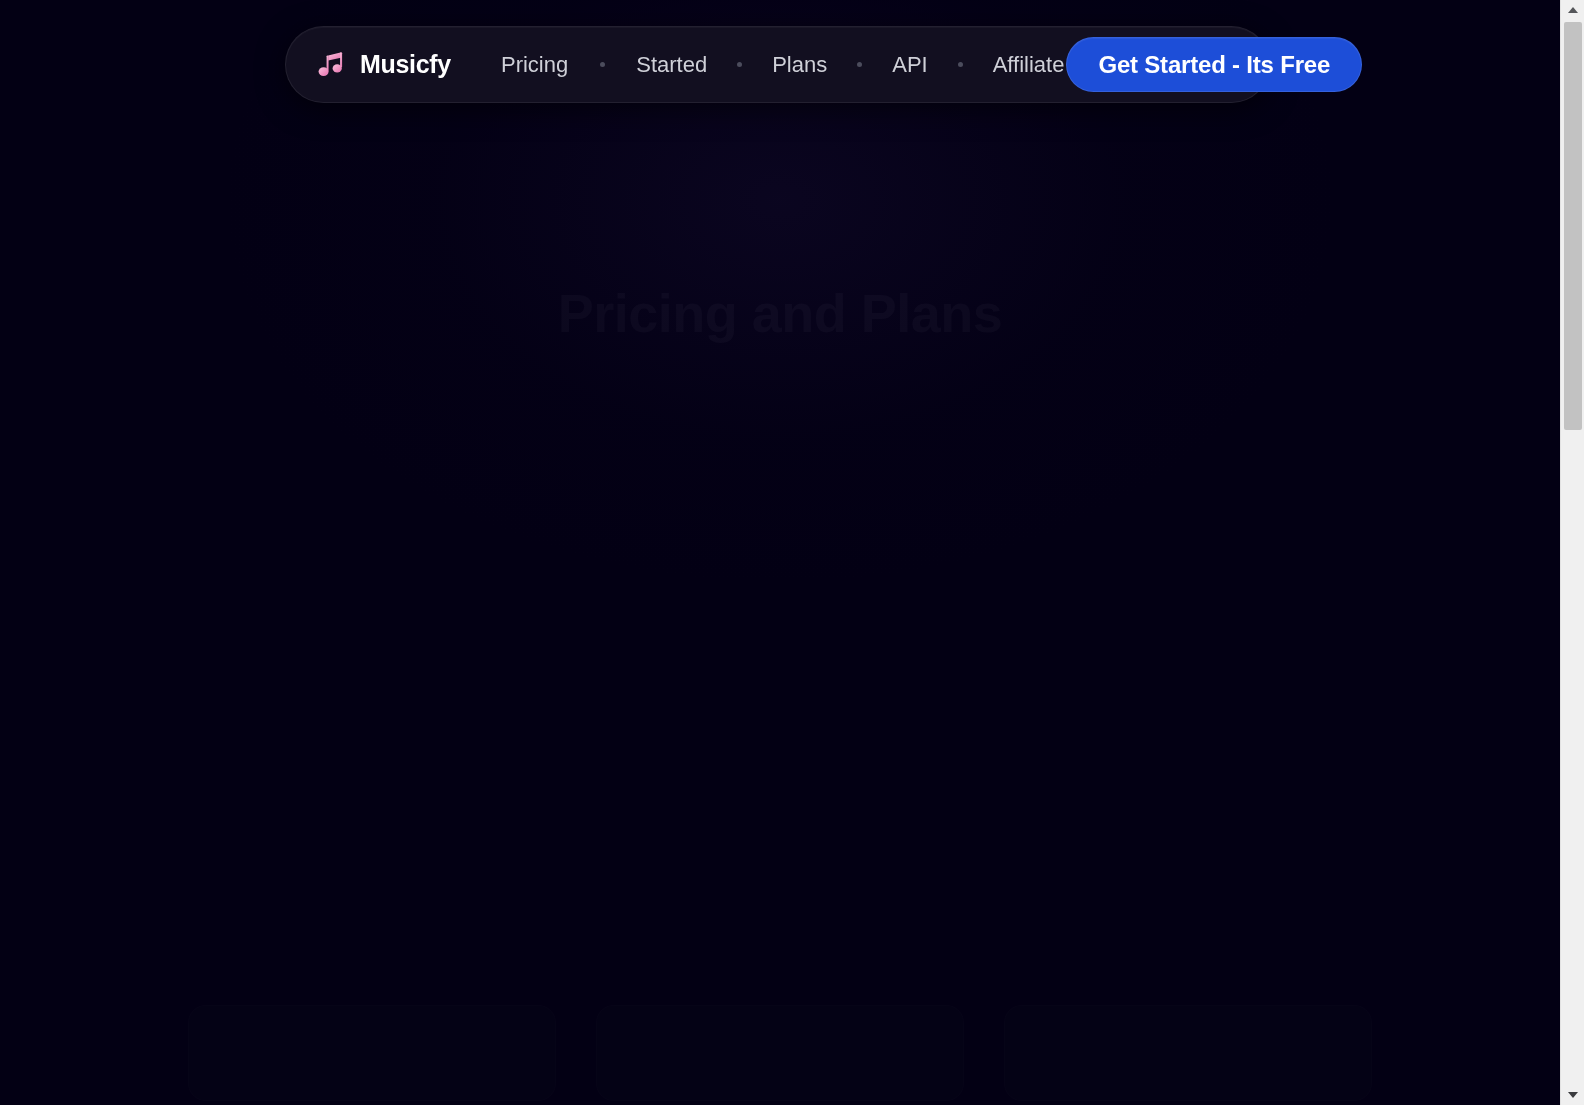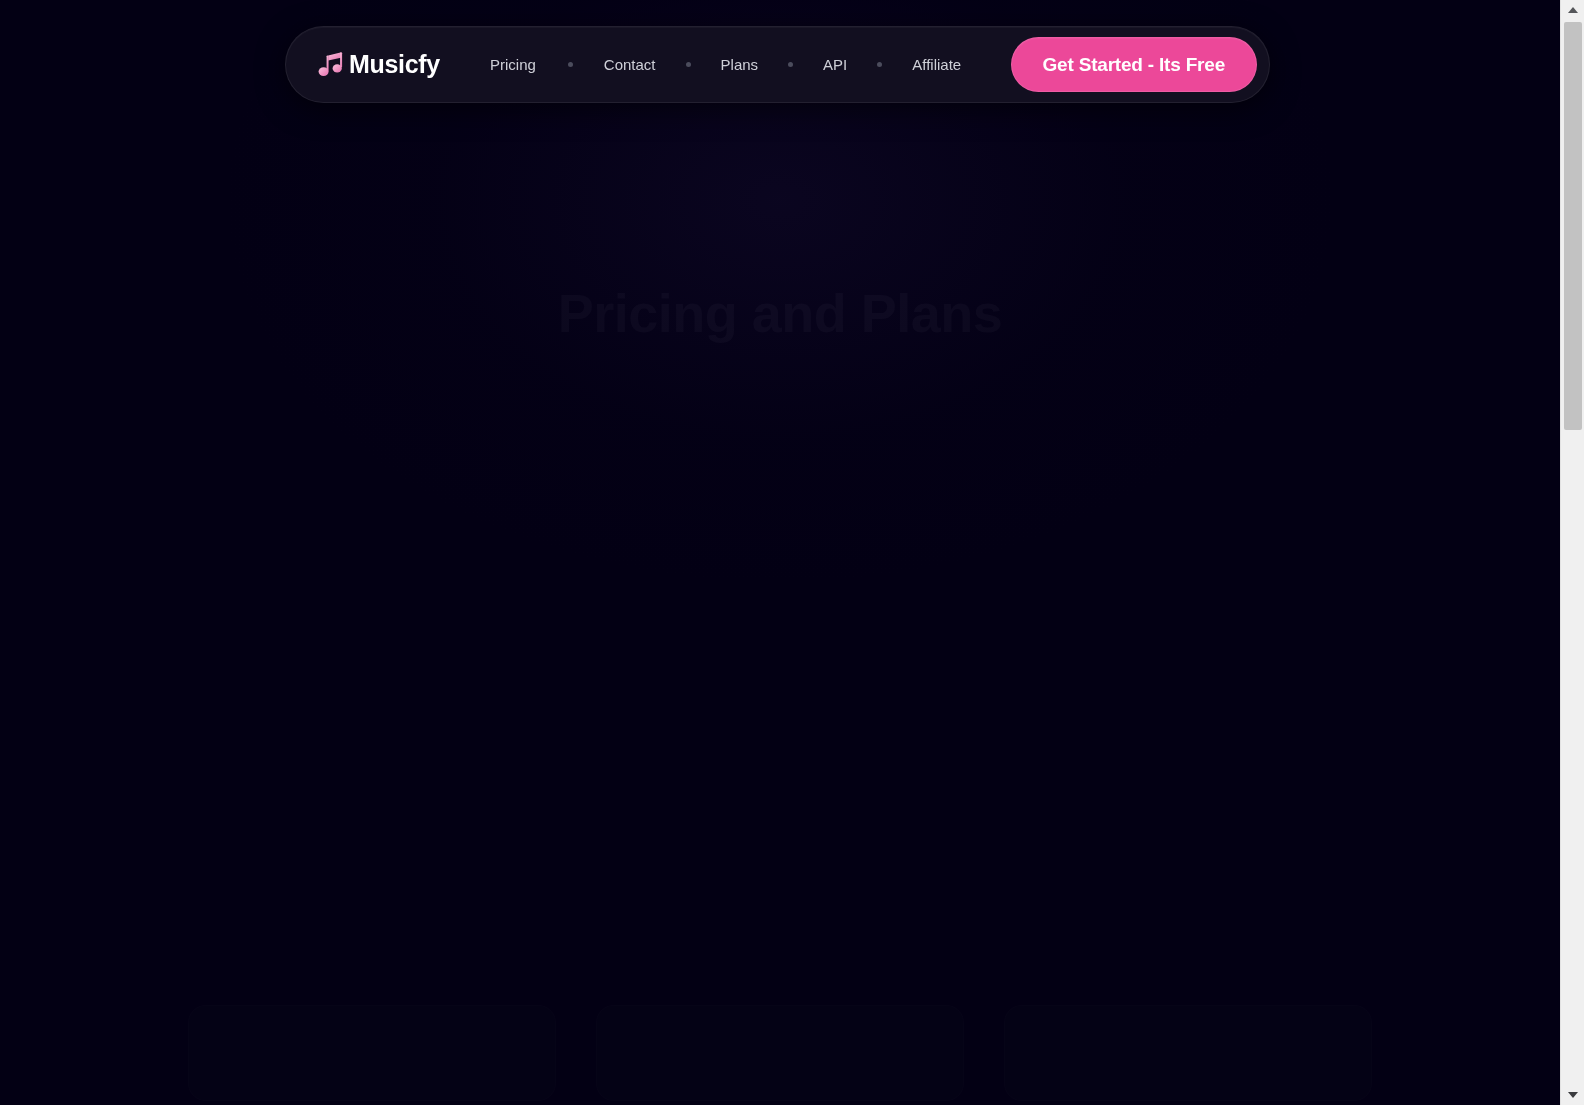--- a/index.html
+++ b/index.html
@@ -56,21 +56,21 @@
     box-shadow: 0 6px 28px rgba(0,0,0,0.55), inset 0 1px 0 rgba(255,255,255,0.035);
     display: flex;
     align-items: center;
     padding: 0 12px 0 32px;
   }
 
   
   .brand {
     display: flex;
     align-items: center;
-    gap: 5px;
+    gap: 16px;
     flex: 0 0 auto;
     margin-right: 48px;
   }
 
   .brand-icon {
     width: 26px; height: 28px;
     display: block;
   }
 
   .brand-name {
@@ -83,21 +83,21 @@
 
   
   .nav-links {
     display: flex;
     align-items: center;
     flex: 1 1 auto;
     gap: 0;
   }
 
   .nav-link {
-    font-size: 15px;
+    font-size: 22px;
     color: #cfd0d8;
     white-space: nowrap;
     padding: 6px 2px;
     cursor: pointer;
   }
 
   .nav-dot {
     width: 5px;
     height: 5px;
     border-radius: 50%;
@@ -107,24 +107,24 @@
   }
 
   .nav-sep-1 { margin: 0 29px 0 30px; }
 
   
   .cta-btn {
     flex: 0 0 auto;
     height: 55px;
     padding: 0 31px;
     border-radius: 999px;
-    background: #ec4899;
+    background: #1d4ed8;
     border: 1px solid rgba(255,255,255,0.11);
     color: #ffffff;
-    font-size: 19px;
+    font-size: 24px;
     font-weight: 700;
     letter-spacing: -0.2px;
     display: flex;
     align-items: center;
     justify-content: center;
     white-space: nowrap;
     cursor: pointer;
     box-shadow: inset 0 1px 0 rgba(255,255,255,0.05);
   }
 
@@ -254,21 +254,21 @@
           <rect x="22.1" y="1.4" width="2.0" height="15.0" rx="0.9" fill="url(#noteGrad)"></rect>
           <ellipse cx="5.6" cy="20.6" rx="5.0" ry="4.4" fill="url(#noteGrad)"></ellipse>
           <ellipse cx="19.2" cy="17.4" rx="4.6" ry="4.1" fill="url(#noteGrad)"></ellipse>
         </svg>
         <span class="brand-name">Musicfy</span>
       </div>
 
       <div class="nav-links">
         <span class="nav-link">Pricing</span>
         <span class="nav-dot nav-sep-1"></span>
-        <span class="nav-link">Contact</span>
+        <span class="nav-link">Started</span>
         <span class="nav-dot"></span>
         <span class="nav-link">Plans</span>
         <span class="nav-dot"></span>
         <span class="nav-link">API</span>
         <span class="nav-dot"></span>
         <span class="nav-link">Affiliate</span>
       </div>
 
       <div class="cta-btn">Get Started - Its Free</div>
 

